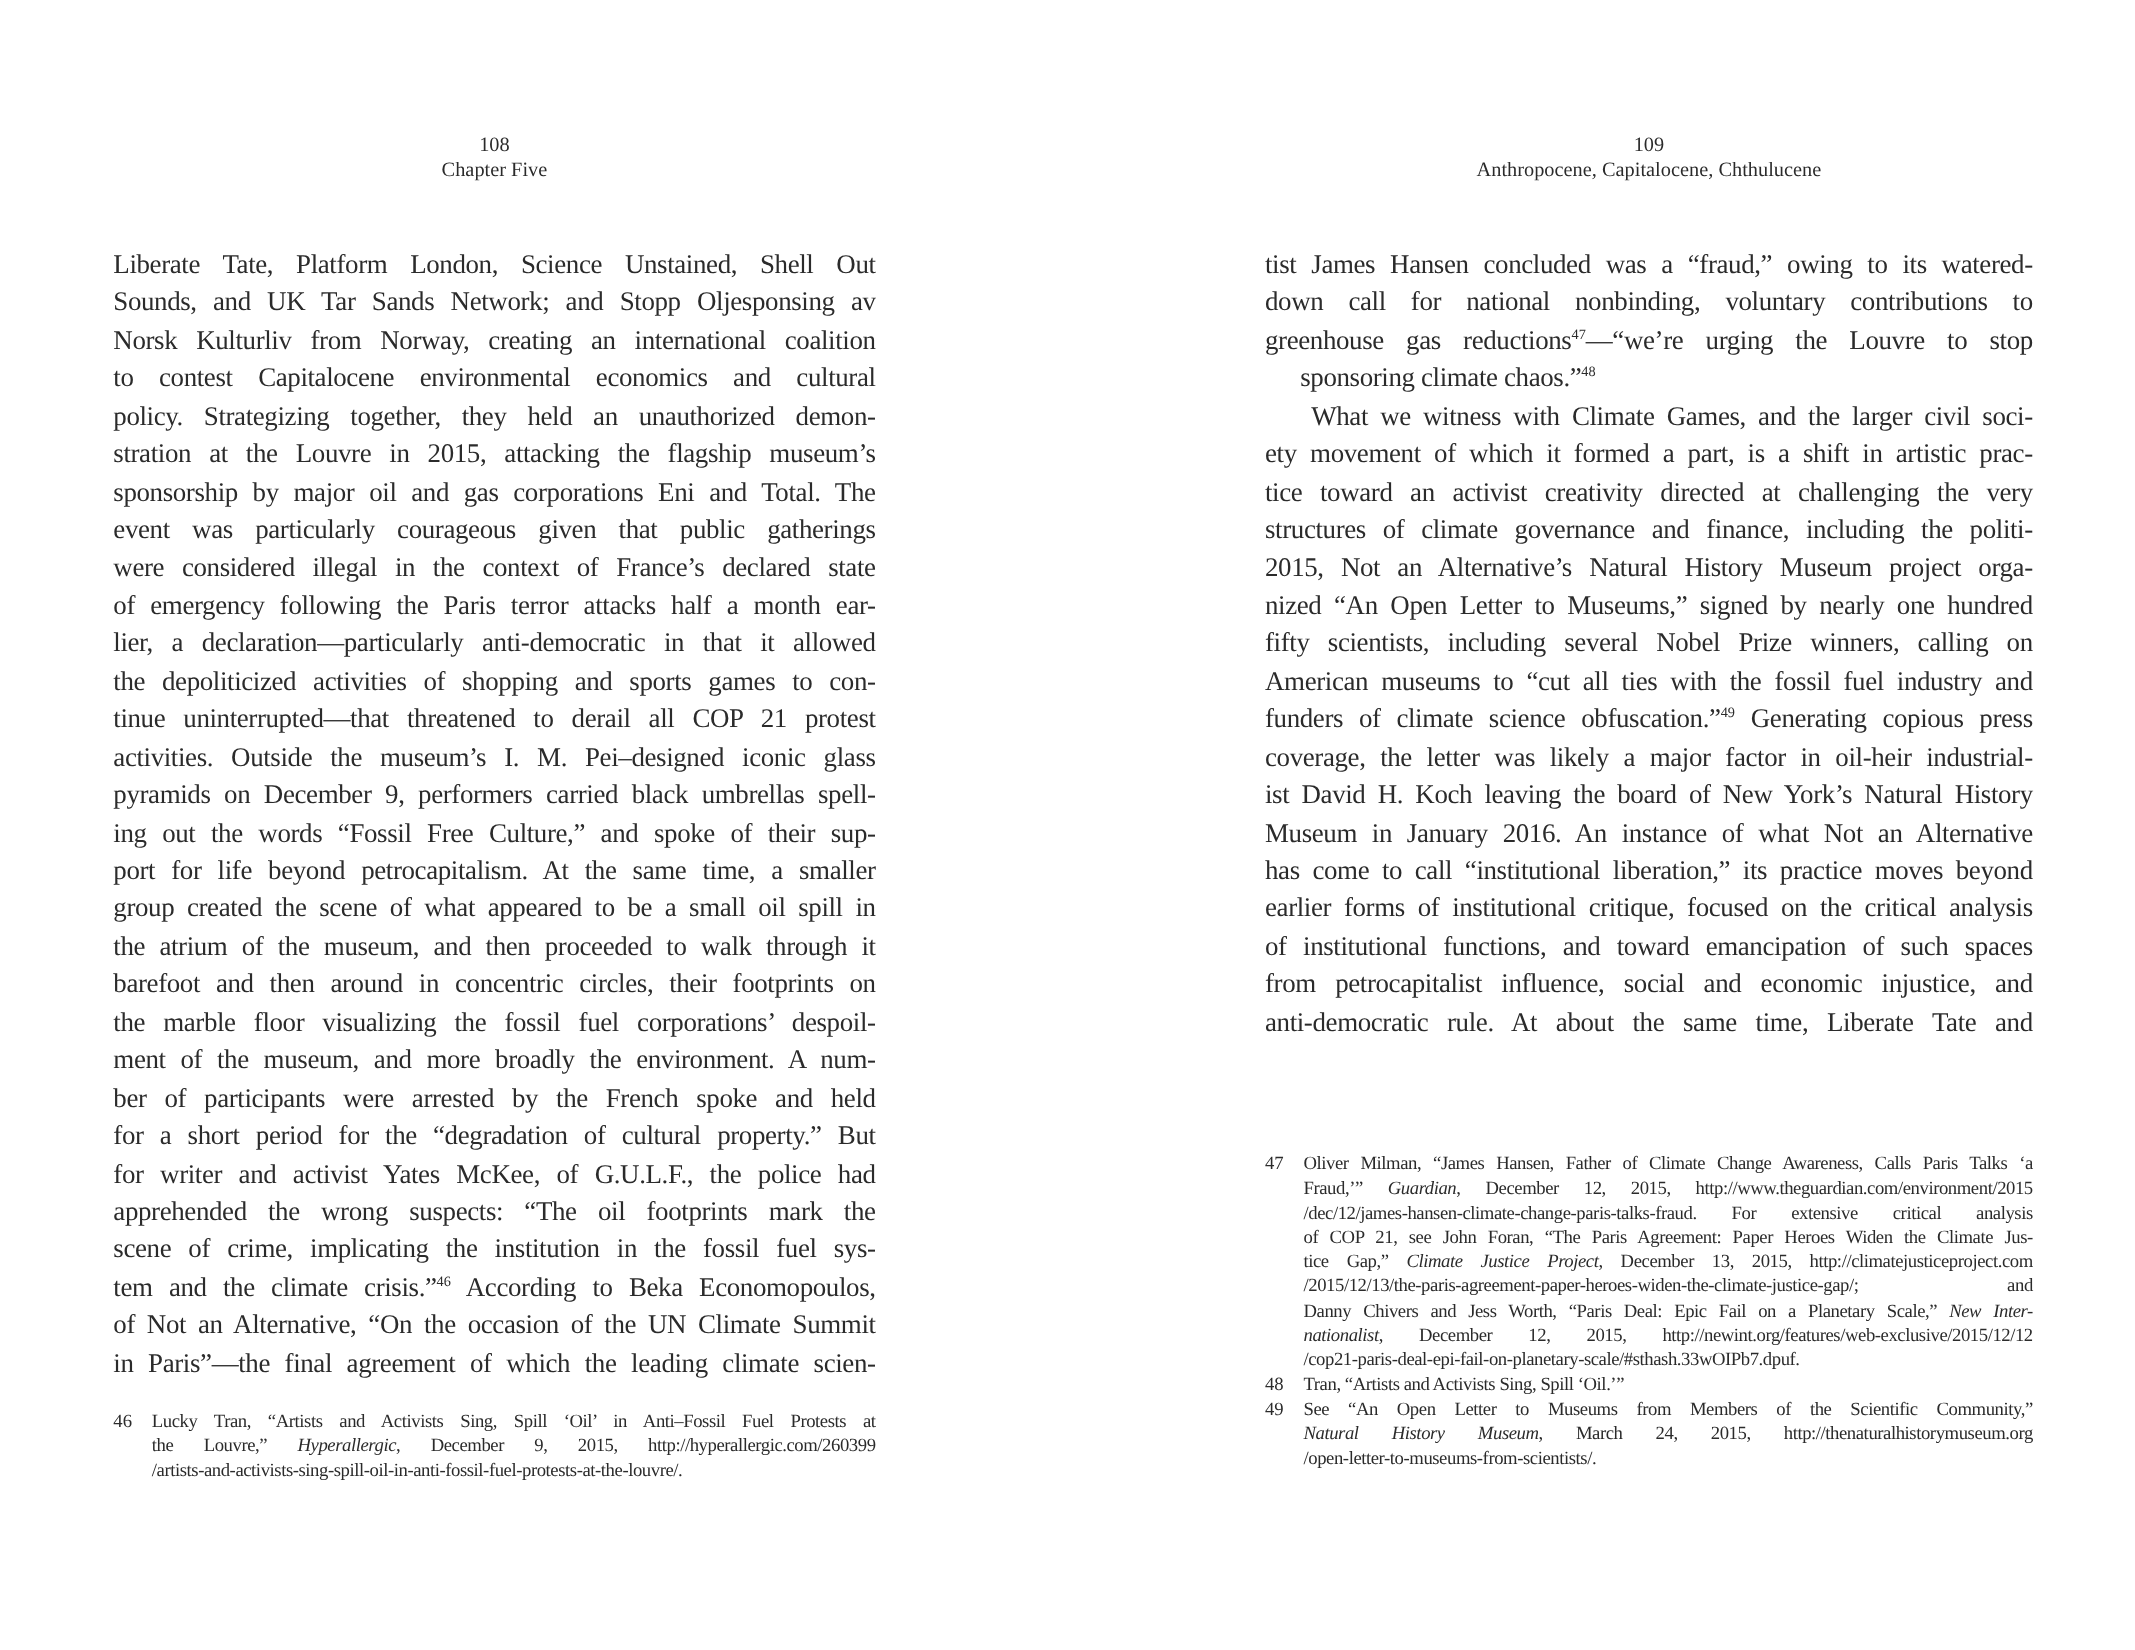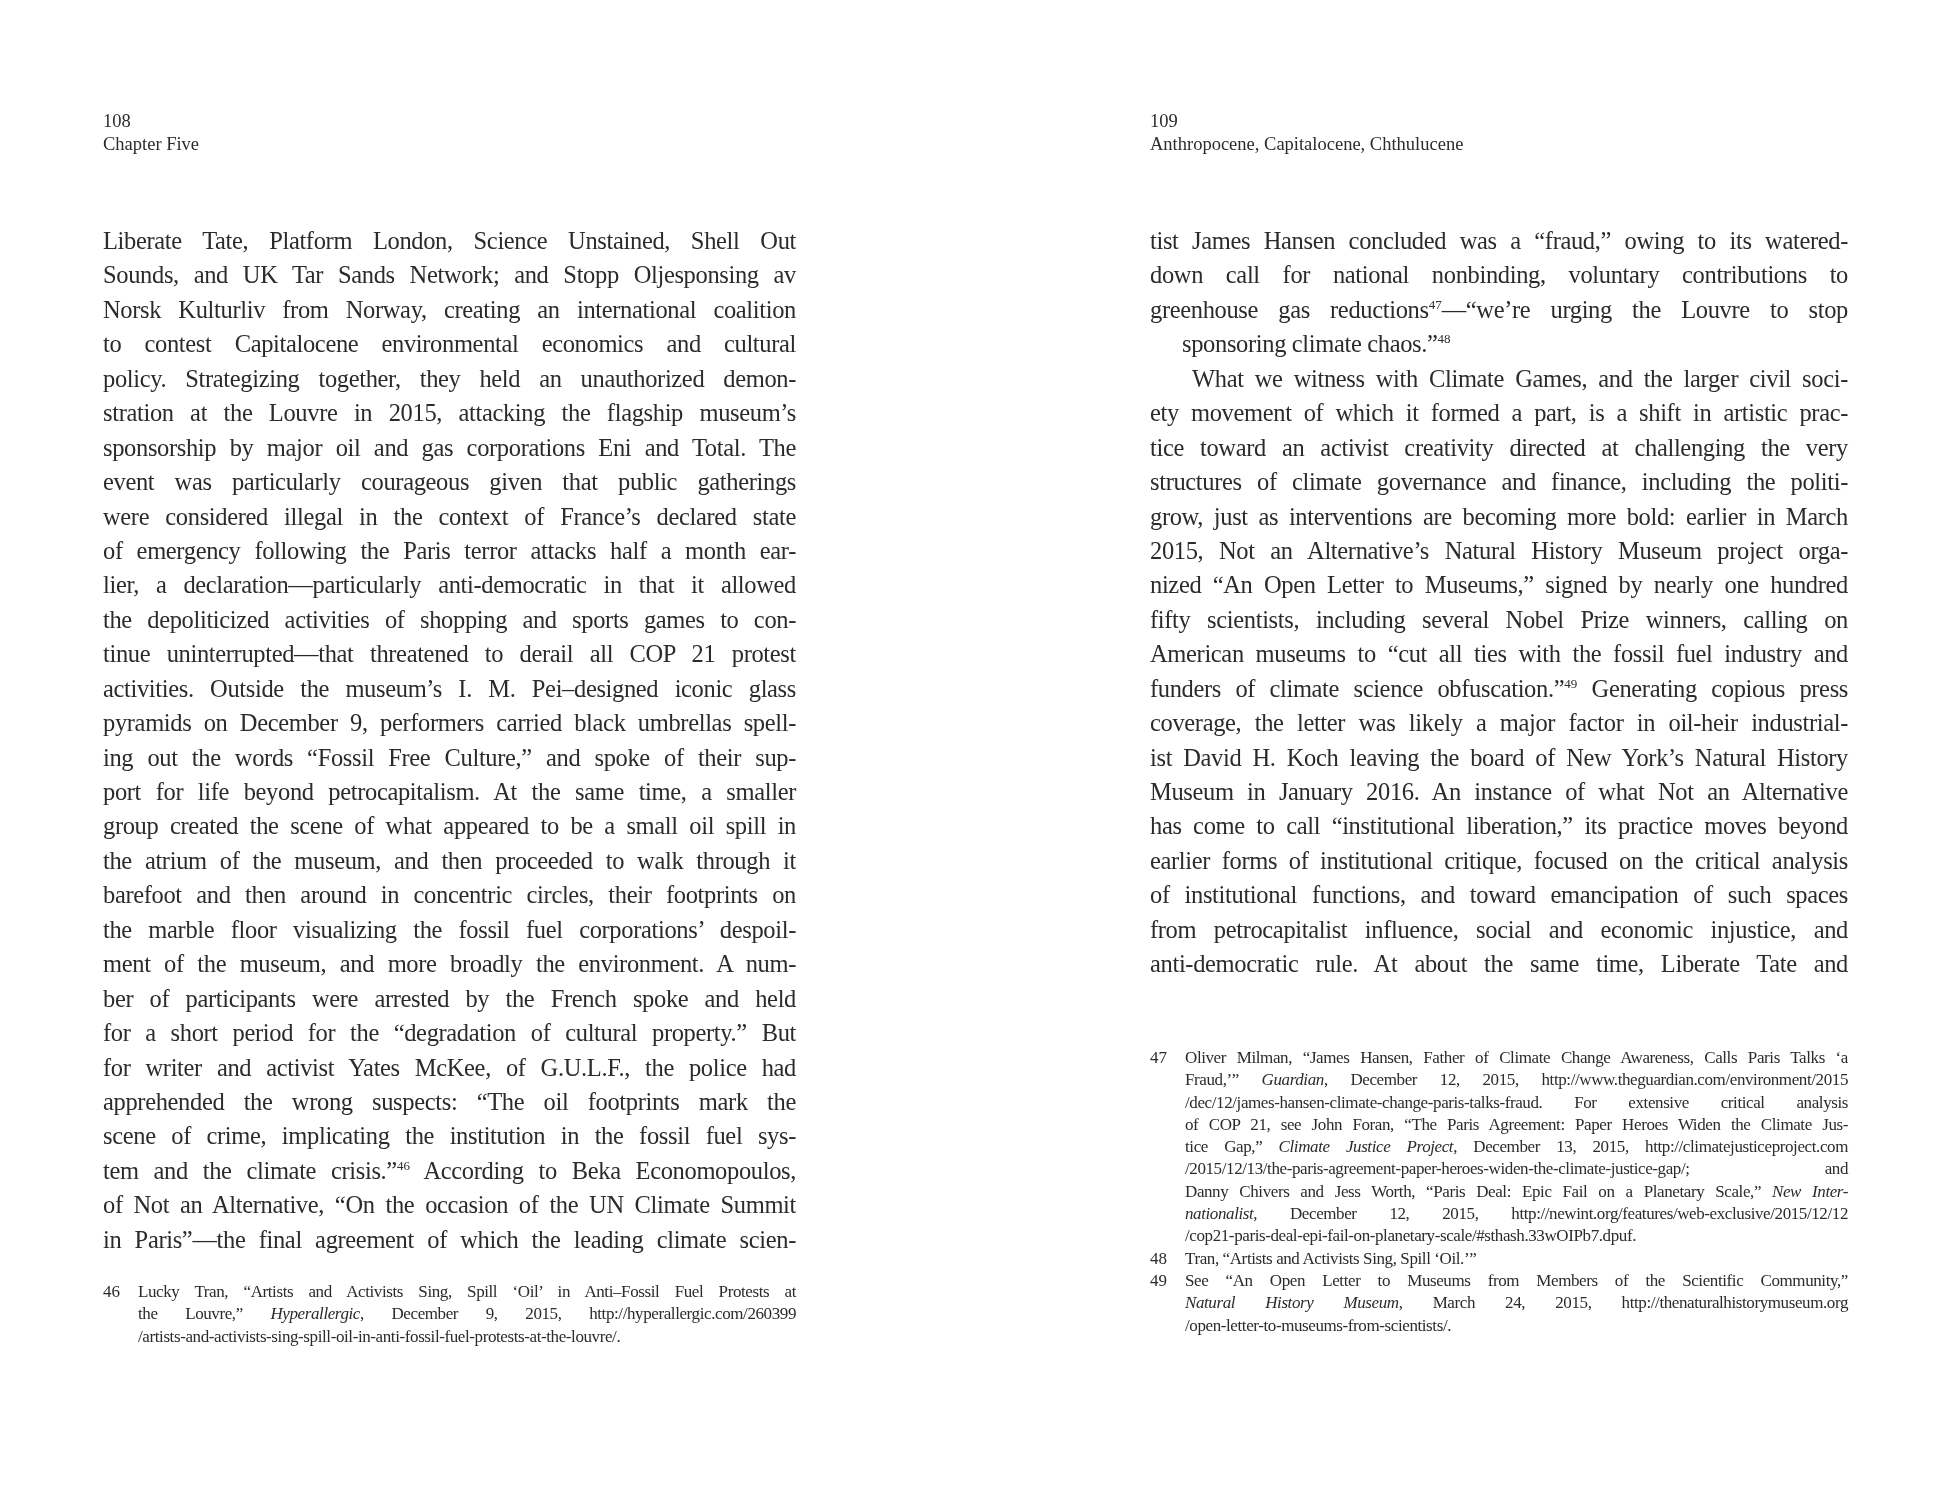--- a/index.html
+++ b/index.html
@@ -5,21 +5,21 @@
   html, body { margin: 0; padding: 0; background: #ffffff; }
   body {
     width: 1941px; height: 1500px; position: relative; overflow: hidden;
     font-family: "Liberation Serif", "DejaVu Serif", serif;
     color: #2b2b2b;
   }
   .page { position: absolute; top: 0; height: 1500px; }
   .page.left { left: 103px; width: 693px; }
   .page.right { left: 1150px; width: 698px; }
 
-  .running-head { position: absolute; top: 110px; left: 0; right: 0; font-size: 18.5px; line-height: 23px; }
+  .running-head { position: absolute; top: 121px; left: 0; right: 0; text-align: center; font-size: 18.5px; line-height: 23px; }
   .running-head .folio { display: block; }
   .running-head .title { display: block; }
 
   .body { position: absolute; top: 224px; left: 0; right: 0; }
   .line {
     display: block; font-size: 24.5px; line-height: 34.45px; height: 34.45px;
     white-space: nowrap; text-align: justify; text-align-last: justify;
     letter-spacing: -0.35px;
   }
   .line.last { text-align-last: left; margin-left: 32px; }
@@ -99,21 +99,20 @@
 
   <div class="body">
     <span class="line">tist James Hansen concluded was a “fraud,” owing to its watered-</span>
     <span class="line">down call for national nonbinding, voluntary contributions to</span>
     <span class="line"><span>greenhouse gas reductions</span><sup>47</sup><span>—“we’re urging the Louvre to stop</span></span>
     <span class="line last"><span>sponsoring climate chaos.”</span><sup>48</sup></span>
     <span class="line indent">What we witness with Climate Games, and the larger civil soci-</span>
     <span class="line">ety movement of which it formed a part, is a shift in artistic prac-</span>
     <span class="line">tice toward an activist creativity directed at challenging the very</span>
     <span class="line">structures of climate governance and finance, including the politi-</span>
-    <span class="line">grow, just as interventions are becoming more bold: earlier in March</span>
     <span class="line">2015, Not an Alternative’s Natural History Museum project orga-</span>
     <span class="line">nized “An Open Letter to Museums,” signed by nearly one hundred</span>
     <span class="line">fifty scientists, including several Nobel Prize winners, calling on</span>
     <span class="line">American museums to “cut all ties with the fossil fuel industry and</span>
     <span class="line"><span>funders of climate science obfuscation.”</span><sup>49</sup><span> Generating copious press</span></span>
     <span class="line">coverage, the letter was likely a major factor in oil-heir industrial-</span>
     <span class="line">ist David H. Koch leaving the board of New York’s Natural History</span>
     <span class="line">Museum in January 2016. An instance of what Not an Alternative</span>
     <span class="line">has come to call “institutional liberation,” its practice moves beyond</span>
     <span class="line">earlier forms of institutional critique, focused on the critical analysis</span>

